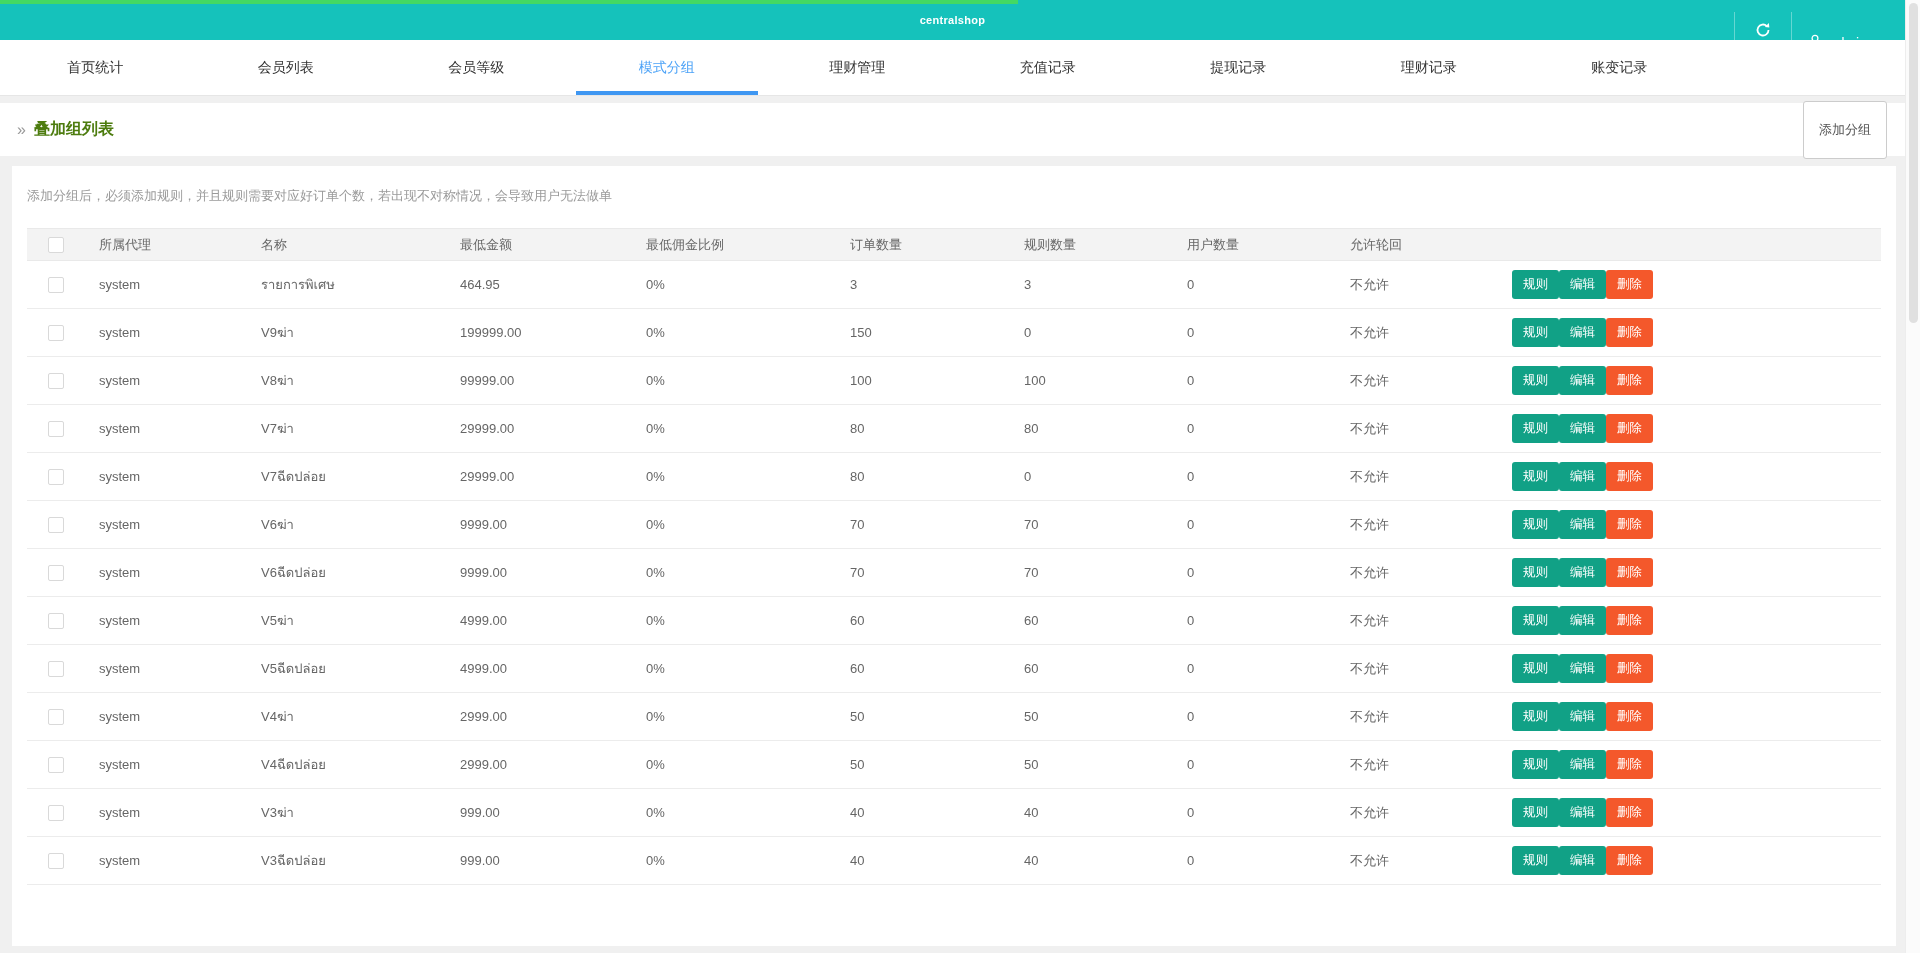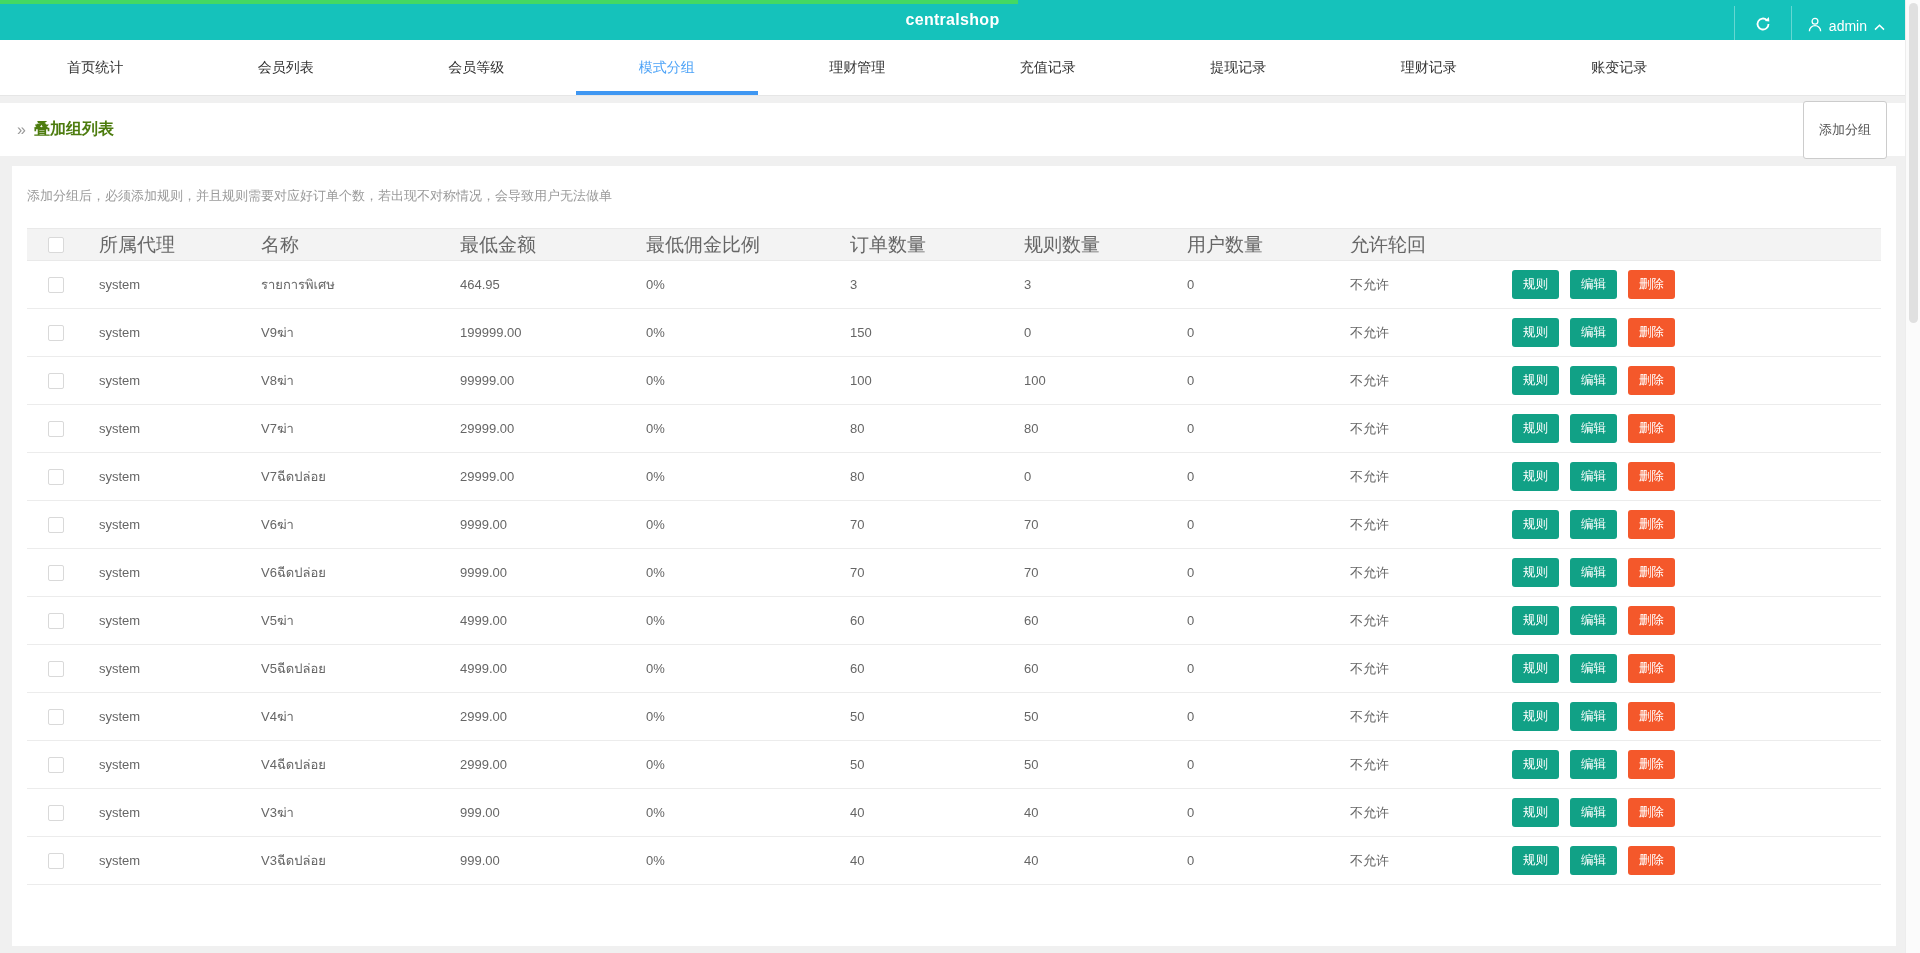--- a/index.html
+++ b/index.html
@@ -14,22 +14,22 @@
     font-family:"Liberation Sans","DejaVu Sans",sans-serif;
     -webkit-font-smoothing:antialiased;
   }
   .content{width:1905px;}
 
   
   .progress{position:absolute;top:0;left:0;height:4px;background:var(--green);z-index:40;}
 
   
   .topbar{height:40px;background:var(--teal);position:relative;display:flex;align-items:center;justify-content:center;}
-  .app-title{color:#fff;font-size:16px;font-weight:bold;letter-spacing:.3px;}
-  .top-right{position:absolute;right:8px;top:0;height:52px;display:flex;align-items:center;}
+  .app-title{color:#fff;font-size:11px;font-weight:bold;letter-spacing:.3px;}
+  .top-right{position:absolute;right:8px;top:0;height:52px;display:flex;align-items:flex-end;}
   .refresh-box{height:40px;width:58px;display:flex;align-items:center;justify-content:center;
     border-left:1px solid rgba(255,255,255,.35);border-right:1px solid rgba(255,255,255,.35);cursor:pointer;}
   .admin-box{display:flex;align-items:center;gap:7px;color:#fff;padding:0 12px 0 16px;cursor:pointer;font-size:14px;}
 
   
   .nav{background:#fff;border-bottom:1px solid #e6e6e6;}
   .nav-row{display:grid;grid-template-columns:repeat(10,1fr);}
   .nav-row1{height:55px;}
   .nav-row2{height:50px;}
   .nav-tab{display:flex;align-items:center;justify-content:center;font-size:14px;color:#333;cursor:pointer;position:relative;}
@@ -42,26 +42,26 @@
   .crumb-icon{color:#999;font-size:16px;line-height:1;}
   .crumb-title{color:#4d7c0f;font-size:16px;font-weight:600;}
   .add-btn{background:#fff;border:1px solid #ccc;border-radius:3px;padding:19px 15px;font-size:13px;color:#555;cursor:pointer;font-family:inherit;}
 
   
   .card{margin:10px 9px 0 12px;background:#fff;padding:22px 15px 60px;min-height:780px;}
   .notice{color:#9a9a9a;font-size:13px;line-height:16px;margin:0 0 24px 0;}
 
   table{width:100%;border-collapse:collapse;table-layout:fixed;}
   thead th{background:#f3f3f3;border-top:1px solid #e9e9e9;border-bottom:1px solid #e9e9e9;
-    height:32px;font-weight:normal;color:#666;font-size:19px;text-align:left;padding:0 0 0 14px;}
+    height:32px;font-weight:normal;color:#666;font-size:13px;text-align:left;padding:0 0 0 14px;}
   th.cb-col{padding:0;text-align:center;}
   tbody td{height:48px;border-bottom:1px solid #ececec;color:#666;font-size:13px;padding:0 0 0 14px;background:#fff;}
   td.cb-cell{padding:0;text-align:center;}
   .cb{display:inline-block;width:16px;height:16px;border:1px solid #d9d9d9;border-radius:2px;background:#fff;vertical-align:middle;cursor:pointer;}
-  .btn{display:inline-block;border:none;border-radius:3px;color:#fff;font-size:12.5px;padding:6px 11px;margin-right:11px;cursor:pointer;font-family:inherit;}
+  .btn{display:inline-block;border:none;border-radius:3px;color:#fff;font-size:12.5px;padding:6px 11px;cursor:pointer;font-family:inherit;}
   .btn-rule,.btn-edit{background:var(--btn-teal);}
   .btn-del{background:var(--btn-orange);}
 
   
   .scrollbar{position:absolute;top:0;right:0;width:15px;height:953px;background:#fbfbfb;border-left:1px solid #ededed;}
   .scroll-thumb{position:absolute;top:3px;left:3px;width:9px;height:320px;background:#e0e0e0;border-radius:5px;}
 </style>
 </head>
 <body>
 

